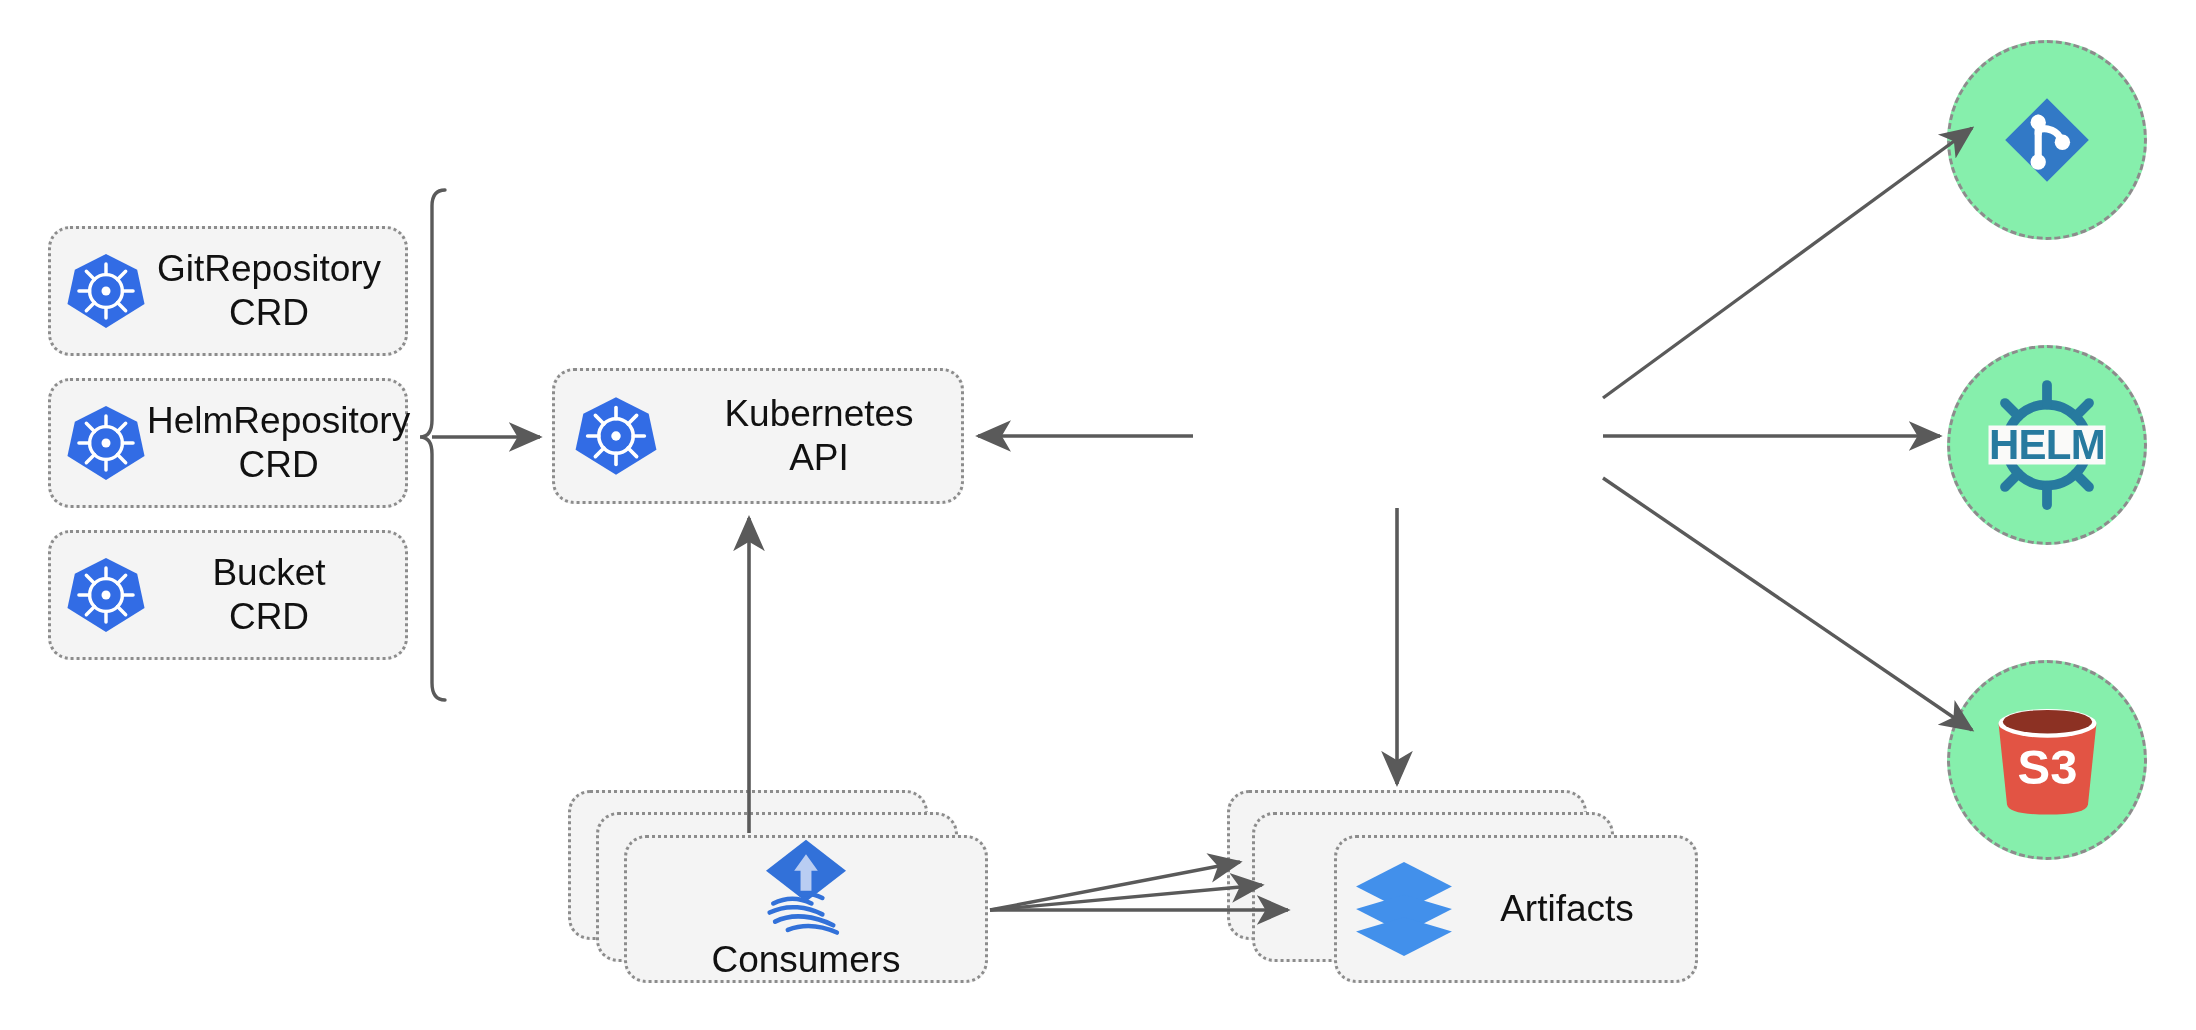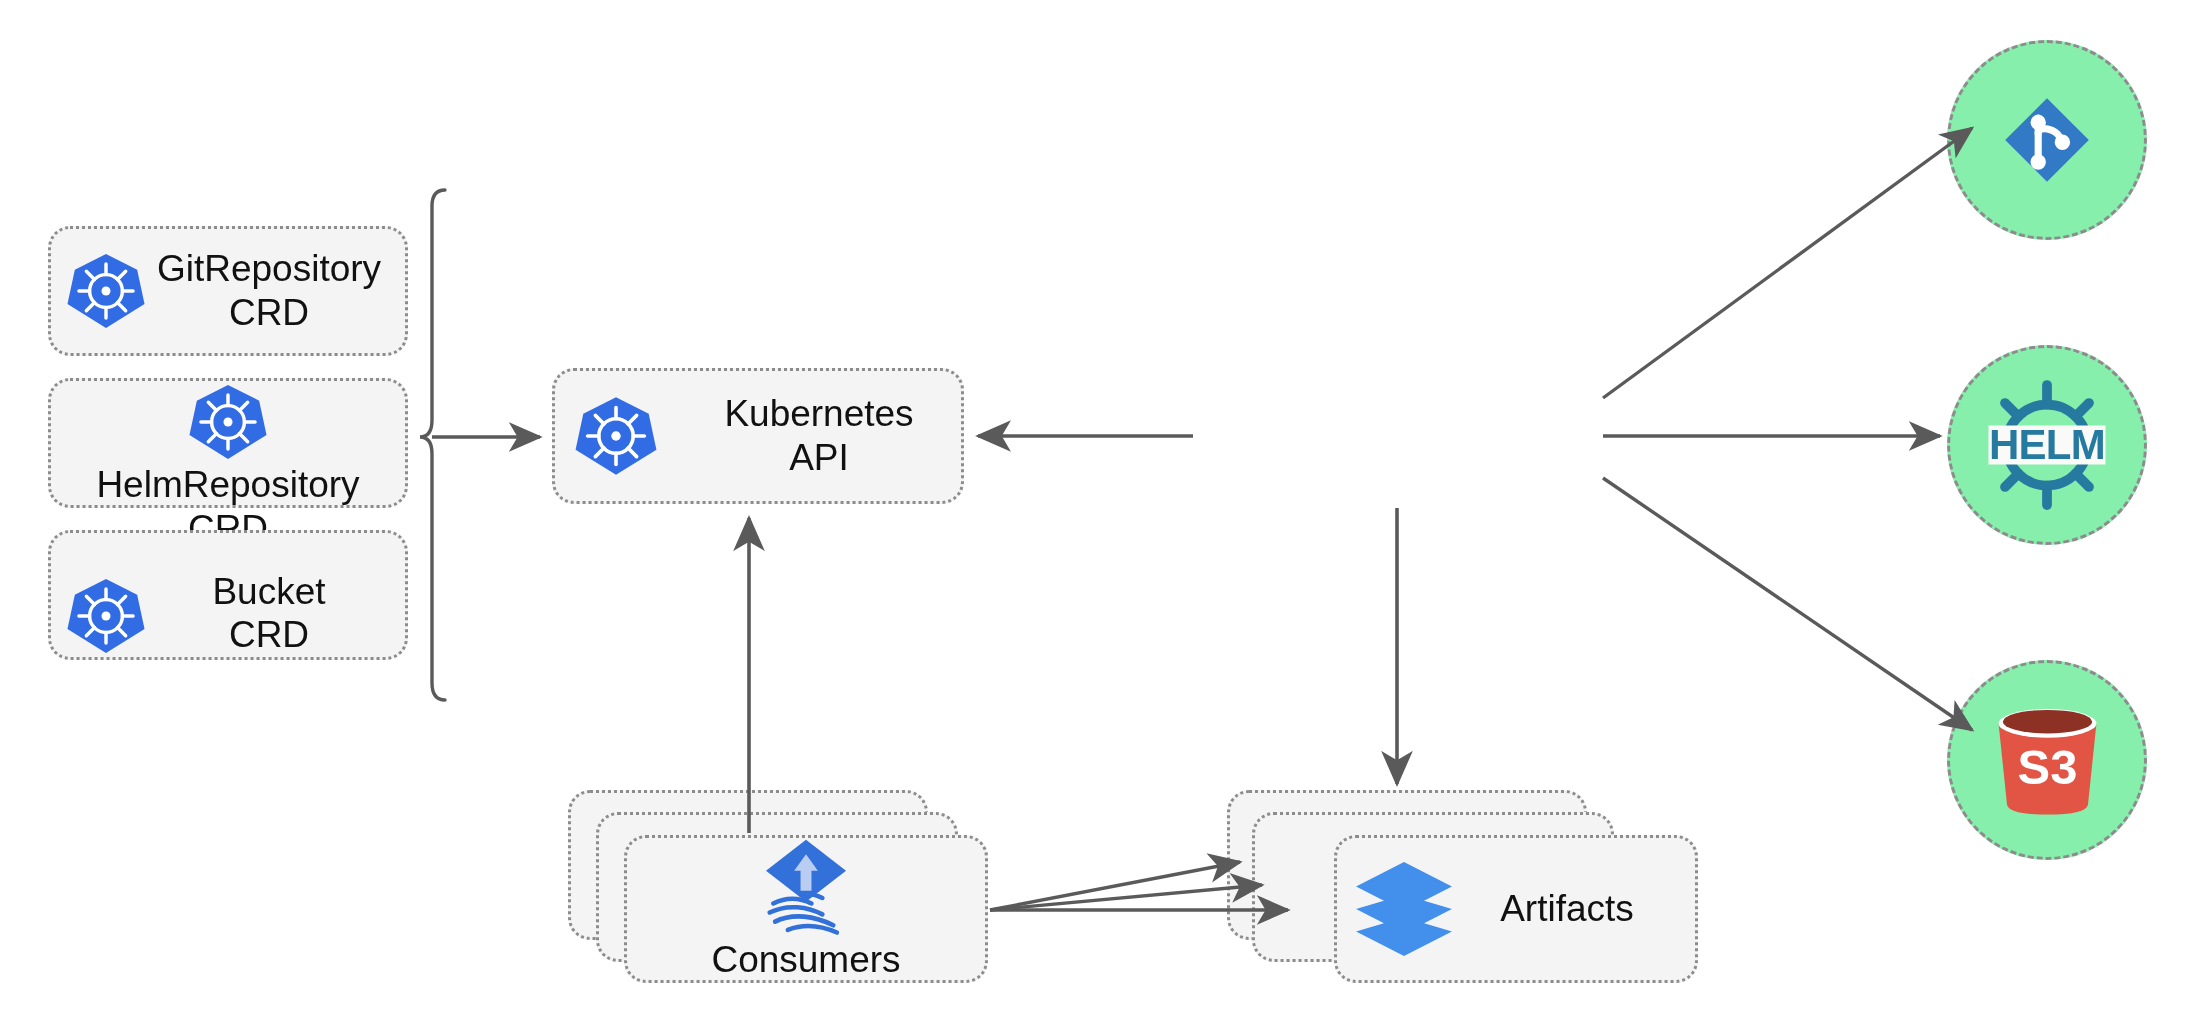--- a/index.html
+++ b/index.html
@@ -95,21 +95,21 @@
           <line x1="74" y1="26" x2="64" y2="36"></line>
           <line x1="36" y1="64" x2="26" y2="74"></line>
         </g>
         <circle cx="50" cy="50" r="5.5" fill="#ffffff"></circle>
       </svg>
     </span>
     <span class="node-label">GitRepository
 CRD</span>
   </div>
 
-  <div class="node" style="left:48px;top:378px;width:360px;height:130px;padding:0 14px;flex-direction:column;">
+  <div class="node" style="left:48px;top:378px;width:360px;height:130px;padding:0 14px;">
     <span class="node-icon" style="width:82px;height:82px;">
       <svg viewBox="0 0 100 100" width="82" height="82" aria-hidden="true">
         <polygon points="50,5 88,24 97,66 50,95 3,66 12,24" fill="#326ce5"></polygon>
         <g stroke="#ffffff" stroke-width="4.2" fill="none" stroke-linecap="round">
           <circle cx="50" cy="50" r="20"></circle>
           <line x1="50" y1="17" x2="50" y2="30"></line>
           <line x1="50" y1="70" x2="50" y2="83"></line>
           <line x1="17" y1="50" x2="30" y2="50"></line>
           <line x1="70" y1="50" x2="83" y2="50"></line>
           <line x1="26" y1="26" x2="36" y2="36"></line>
@@ -117,21 +117,21 @@
           <line x1="74" y1="26" x2="64" y2="36"></line>
           <line x1="36" y1="64" x2="26" y2="74"></line>
         </g>
         <circle cx="50" cy="50" r="5.5" fill="#ffffff"></circle>
       </svg>
     </span>
     <span class="node-label">HelmRepository
 CRD</span>
   </div>
 
-  <div class="node" style="left:48px;top:530px;width:360px;height:130px;padding:0 14px;align-items:flex-end;">
+  <div class="node" style="left:48px;top:530px;width:360px;height:130px;padding:0 14px;">
     <span class="node-icon" style="width:82px;height:82px;">
       <svg viewBox="0 0 100 100" width="82" height="82" aria-hidden="true">
         <polygon points="50,5 88,24 97,66 50,95 3,66 12,24" fill="#326ce5"></polygon>
         <g stroke="#ffffff" stroke-width="4.2" fill="none" stroke-linecap="round">
           <circle cx="50" cy="50" r="20"></circle>
           <line x1="50" y1="17" x2="50" y2="30"></line>
           <line x1="50" y1="70" x2="50" y2="83"></line>
           <line x1="17" y1="50" x2="30" y2="50"></line>
           <line x1="70" y1="50" x2="83" y2="50"></line>
           <line x1="26" y1="26" x2="36" y2="36"></line>

